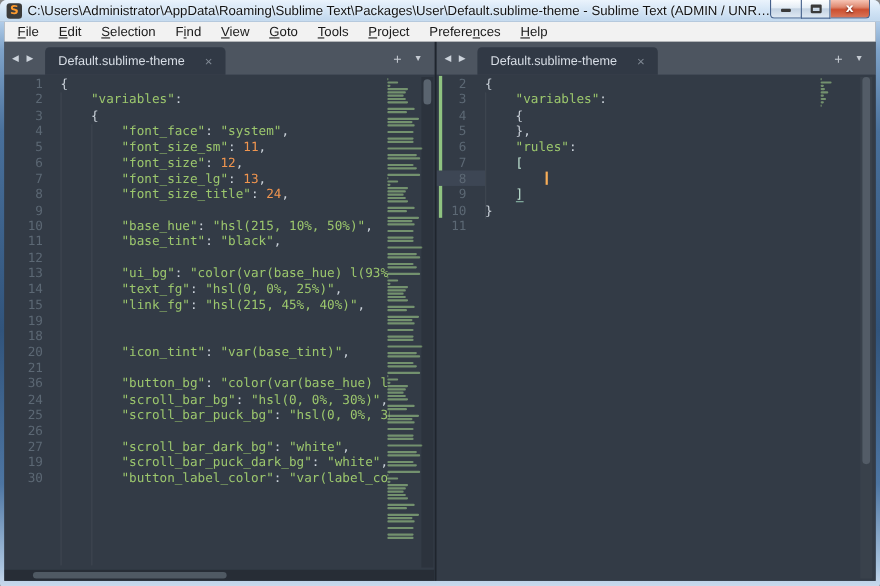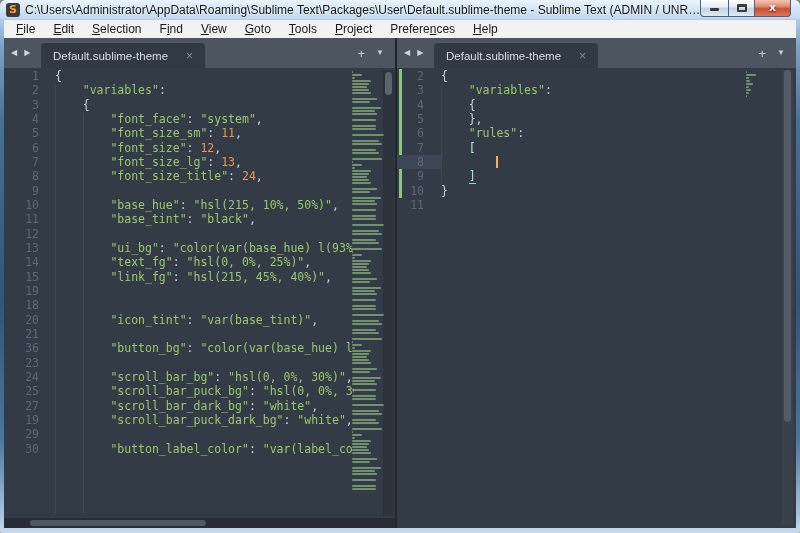--- a/index.html
+++ b/index.html
@@ -164,26 +164,25 @@
               <div class="line"><span class="lnum">11</span><span class="ltext"><span class="tok-p">        </span><span class="tok-s">"base_tint"</span><span class="tok-p">: </span><span class="tok-s">"black"</span><span class="tok-p">,</span></span></div>
               <div class="line"><span class="lnum">12</span><span class="ltext"></span></div>
               <div class="line"><span class="lnum">13</span><span class="ltext"><span class="tok-p">        </span><span class="tok-s">"ui_bg"</span><span class="tok-p">: </span><span class="tok-s">"color(var(base_hue) l(93%))"</span></span></div>
               <div class="line"><span class="lnum">14</span><span class="ltext"><span class="tok-p">        </span><span class="tok-s">"text_fg"</span><span class="tok-p">: </span><span class="tok-s">"hsl(0, 0%, 25%)"</span><span class="tok-p">,</span></span></div>
               <div class="line"><span class="lnum">15</span><span class="ltext"><span class="tok-p">        </span><span class="tok-s">"link_fg"</span><span class="tok-p">: </span><span class="tok-s">"hsl(215, 45%, 40%)"</span><span class="tok-p">,</span></span></div>
               <div class="line"><span class="lnum">19</span><span class="ltext"></span></div>
               <div class="line"><span class="lnum">18</span><span class="ltext"></span></div>
               <div class="line"><span class="lnum">20</span><span class="ltext"><span class="tok-p">        </span><span class="tok-s">"icon_tint"</span><span class="tok-p">: </span><span class="tok-s">"var(base_tint)"</span><span class="tok-p">,</span></span></div>
               <div class="line"><span class="lnum">21</span><span class="ltext"></span></div>
               <div class="line"><span class="lnum">36</span><span class="ltext"><span class="tok-p">        </span><span class="tok-s">"button_bg"</span><span class="tok-p">: </span><span class="tok-s">"color(var(base_hue) l(96%))"</span></span></div>
-              <div class="line"><span class="lnum">23</span><span class="ltext"></span></div>
               <div class="line"><span class="lnum">24</span><span class="ltext"><span class="tok-p">        </span><span class="tok-s">"scroll_bar_bg"</span><span class="tok-p">: </span><span class="tok-s">"hsl(0, 0%, 30%)"</span><span class="tok-p">,</span></span></div>
               <div class="line"><span class="lnum">25</span><span class="ltext"><span class="tok-p">        </span><span class="tok-s">"scroll_bar_puck_bg"</span><span class="tok-p">: </span><span class="tok-s">"hsl(0, 0%, 30%)"</span></span></div>
+              <div class="line"><span class="lnum">26</span><span class="ltext"></span></div>
               <div class="line"><span class="lnum">27</span><span class="ltext"><span class="tok-p">        </span><span class="tok-s">"scroll_bar_dark_bg"</span><span class="tok-p">: </span><span class="tok-s">"white"</span><span class="tok-p">,</span></span></div>
               <div class="line"><span class="lnum">19</span><span class="ltext"><span class="tok-p">        </span><span class="tok-s">"scroll_bar_puck_dark_bg"</span><span class="tok-p">: </span><span class="tok-s">"white"</span><span class="tok-p">,</span></span></div>
-              <div class="line"><span class="lnum">29</span><span class="ltext"></span></div>
               <div class="line"><span class="lnum">30</span><span class="ltext"><span class="tok-p">        </span><span class="tok-s">"button_label_color"</span><span class="tok-p">: </span><span class="tok-s">"var(label_color)"</span></span></div>
             </div>
           <div class="minimap">
               <div class="mm-row" style="width: 1px;"></div>
               <div class="mm-row" style="width: 10px;"></div>
               <div class="mm-row" style="width: 3px;"></div>
               <div class="mm-row" style="width: 19px;"></div>
               <div class="mm-row" style="width: 17px;"></div>
               <div class="mm-row" style="width: 15px;"></div>
               <div class="mm-row" style="width: 17px;"></div>

